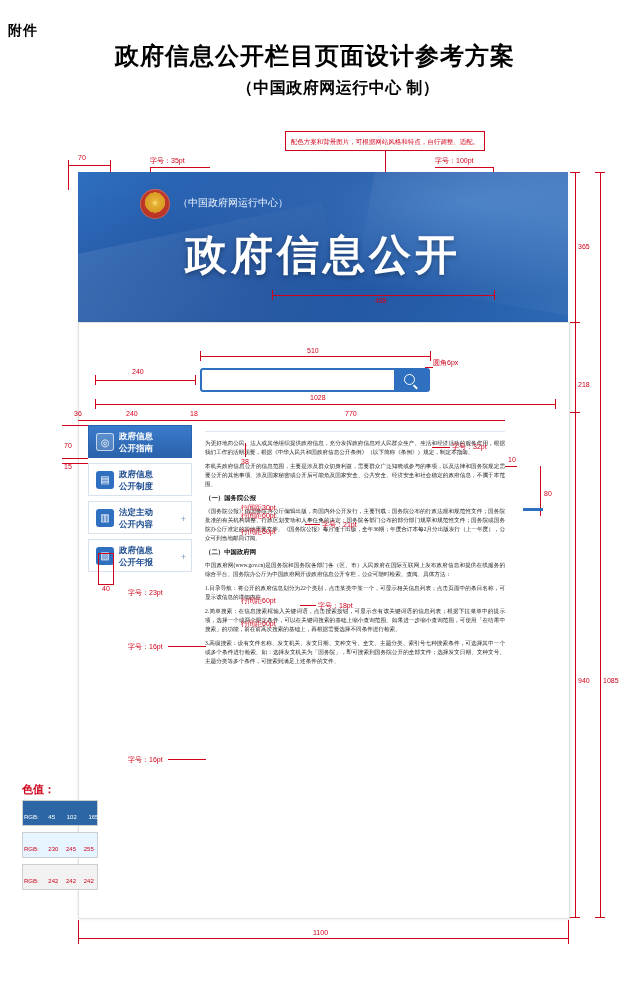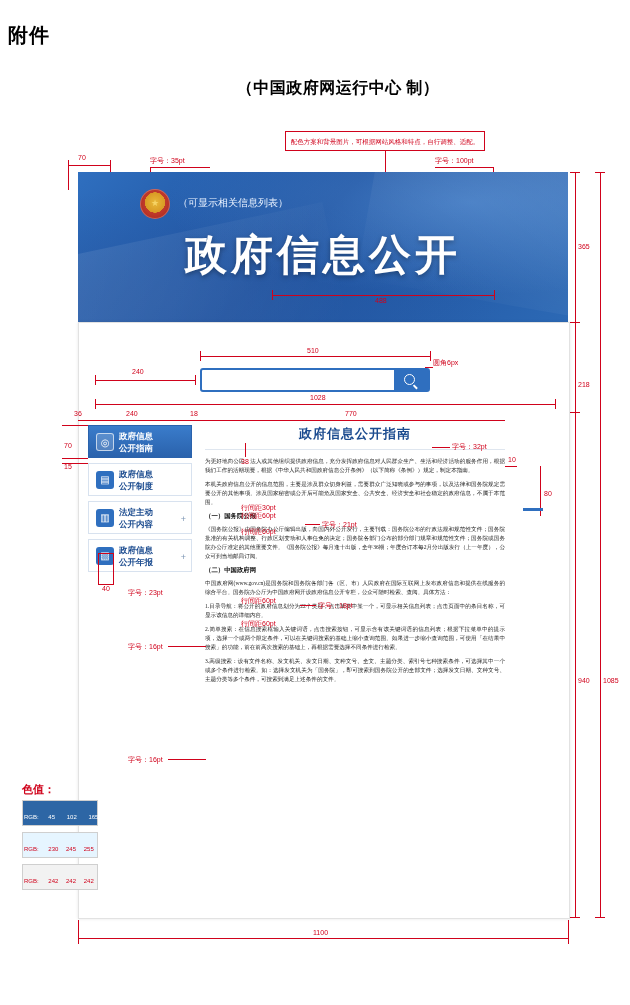--- a/index.html
+++ b/index.html
@@ -18,21 +18,21 @@
   .page {
     position: absolute;
     left: 0; top: 0;
     width: 630px; height: 1005px;
   }
 
   
   .attach-label {
     position: absolute;
     left: 8px; top: 22px;
-    font-size: 20px;
+    font-size: 14px;
     font-weight: bold;
     letter-spacing: 1px;
     font-family: "Liberation Serif", serif;
   }
   .doc-title {
     position: absolute;
     left: 0; top: 40px;
     width: 630px;
     text-align: center;
     font-size: 24px;
@@ -316,20 +316,21 @@
     white-space: nowrap;
   }
   .sw-label span { display: inline-block; }
 </style>
 </head>
 <body>
 
 <div class="page">
 
   <div class="attach-label">附件</div>
+  <div class="doc-title">政府信息公开栏目页面设计参考方案</div>
   <div class="doc-subtitle">（中国政府网运行中心 制）</div>
 
   <div class="callout">配色方案和背景图片，可根据网站风格和特点，自行调整、适配。</div>
   <div class="redline-v" style="left:385px; top:151px; height:38px;"></div>
 
   <div class="ann" style="left:78px; top:154px;">70</div>
   <div class="redline-h" style="left:68px; top:165px; width:42px;"></div>
   <div class="redline-v" style="left:68px; top:160px; height:30px;"></div>
   <div class="redline-v" style="left:110px; top:160px; height:30px;"></div>
 
@@ -338,21 +339,21 @@
   <div class="redline-v" style="left:150px; top:167px; height:33px;"></div>
 
   <div class="ann" style="left:435px; top:156px;">字号：100pt</div>
   <div class="redline-h" style="left:435px; top:167px; width:58px;"></div>
   <div class="redline-v" style="left:493px; top:167px; height:70px;"></div>
 
   <div class="banner">
     <div class="emblem">
       <div class="emblem-star">★</div>
     </div>
-    <div class="org-name">（可显示相关信息列表）</div>
+    <div class="org-name">（中国政府网运行中心）</div>
     <div class="banner-title">政府信息公开</div>
   </div>
 
   <div class="redline-h" style="left:272px; top:295px; width:222px;"></div>
   <div class="redline-v" style="left:272px; top:290px; height:10px;"></div>
   <div class="redline-v" style="left:494px; top:290px; height:10px;"></div>
   <div class="ann" style="left:375px; top:297px;">488</div>
 
   <div class="redline-v" style="left:575px; top:172px; height:150px;"></div>
   <div class="ann" style="left:578px; top:243px;">365</div>
@@ -432,21 +433,20 @@
   <div class="ann" style="left:64px; top:442px;">70</div>
   <div class="redline-h" style="left:62px; top:425px; width:26px;"></div>
   <div class="redline-h" style="left:62px; top:458px; width:26px;"></div>
   <div class="ann" style="left:64px; top:463px;">15</div>
   <div class="redline-h" style="left:62px; top:463px; width:26px;"></div>
   <div class="ann" style="left:102px; top:585px;">40</div>
   <div class="redbox" style="left:98px; top:553px; width:14px; height:30px;"></div>
   <div class="ann" style="left:128px; top:588px;">字号：23pt</div>
 
   <div class="article">
-    <div class="art-title">政府信息公开指南</div>
     <div class="art-rule"></div>
     <p class="art-p">为更好地向公民、法人或其他组织提供政府信息，充分发挥政府信息对人民群众生产、生活和经济活动的服务作用，根据我们工作的活期现要，根据《中华人民共和国政府信息公开条例》（以下简称《条例》）规定，制定本指南。</p>
     <p class="art-p">本机关政府信息公开的信息范围，主要是涉及群众切身利益，需要群众广泛知晓或参与的事项，以及法律和国务院规定需要公开的其他事项。涉及国家秘密或公开后可能危及国家安全、公共安全、经济安全和社会稳定的政府信息，不属于本范围。</p>
     <div class="art-h2">（一）国务院公报</div>
     <p class="art-p">《国务院公报》由国务院办公厅编辑出版，向国内外公开发行，主要刊载：国务院公布的行政法规和规范性文件；国务院批准的有关机构调整、行政区划变动和人事任免的决定；国务院各部门公布的部分部门规章和规范性文件；国务院或国务院办公厅准定的其他重要文件。《国务院公报》每月逢十出版，全年36期；年度合订本每2月分出版发行（上一年度），公众可到当地邮局订阅。</p>
     <div class="art-h2">（二）中国政府网</div>
     <p class="art-p">中国政府网(www.gov.cn)是国务院和国务院各部门各（区、市）人民政府在国际互联网上发布政府信息和提供在线服务的综合平台。国务院办公厅为中国政府网开设政府信息公开专栏，公众可随时检索、查阅。具体方法：</p>
     <p class="art-li">1.目录导航：将公开的政府信息划分为22个类别，点击某类中某一个，可显示相关信息列表；点击页面中的条目名称，可显示该信息的详细内容。</p>
     <p class="art-li">2.简单搜索：在信息搜索框输入关键词语，点击搜索按钮，可显示含有该关键词语的信息列表；根据下拉菜单中的提示项，选择一个或两个限定条件，可以在关键词搜索的基础上缩小查询范围。如果进一步缩小查询范围，可使用「在结果中搜索」的功能，前在前高次搜索的基础上，再根据需要选择不同条件进行检索。</p>
     <p class="art-li">3.高级搜索：设有文件名称、发文机关、发文日期、文种文号、全文、主题分类、索引号七种搜索条件，可选择其中一个或多个条件进行检索。如：选择发文机关为「国务院」，即可搜索到国务院公开的全部文件；选择发文日期、文种文号、主题分类等多个条件，可搜索到满足上述条件的文件。</p>

